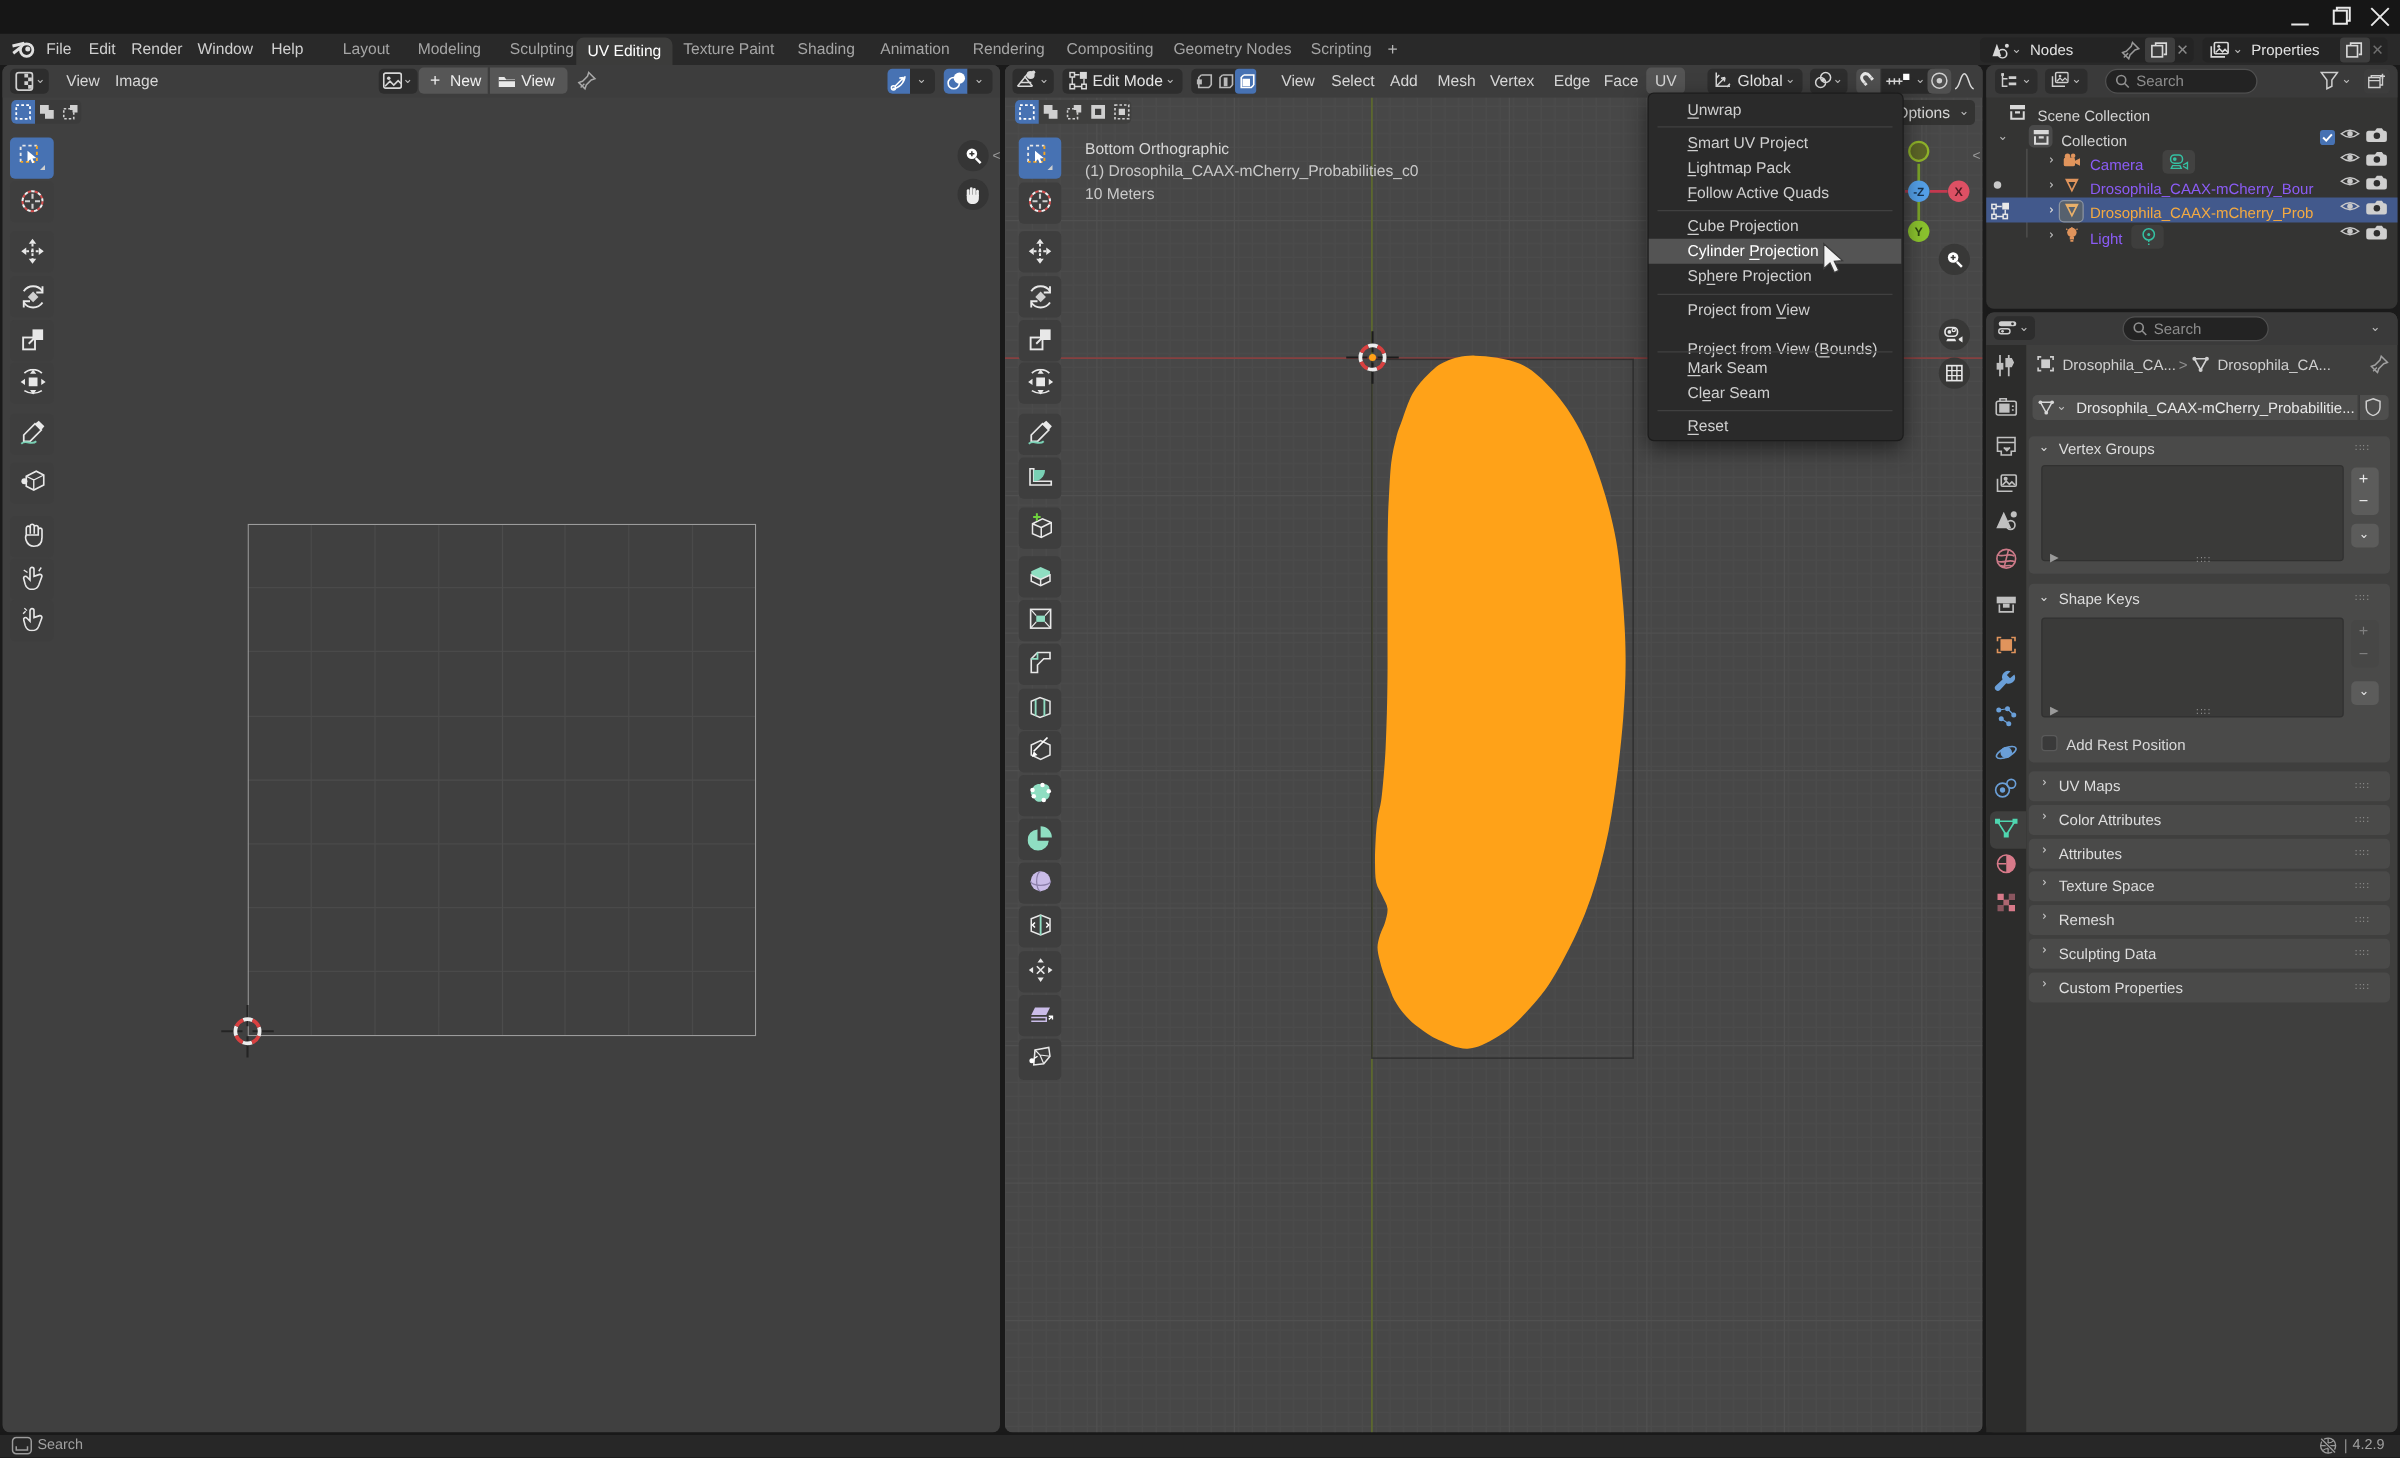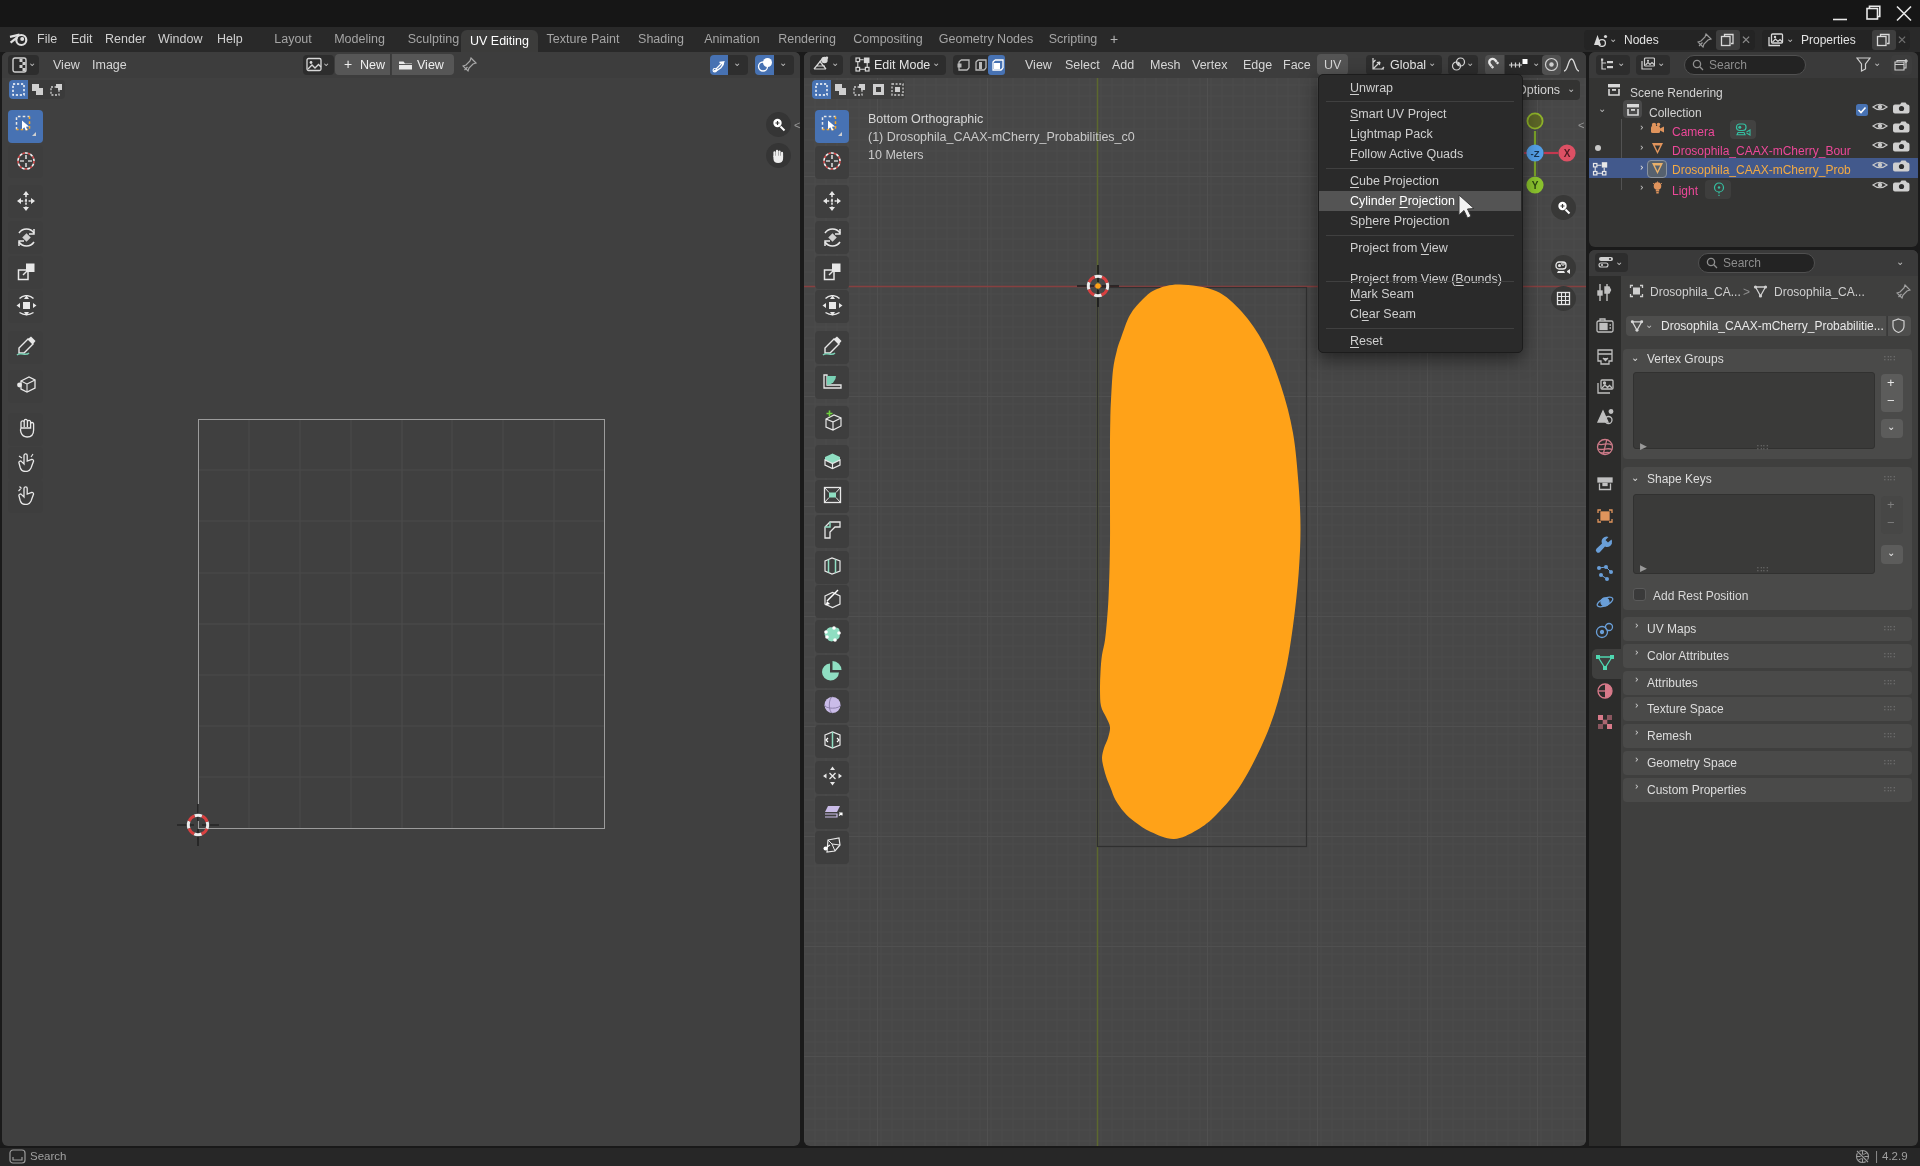--- a/index.html
+++ b/index.html
@@ -19,21 +19,21 @@
 #uved{left:2px;top:52px;width:798px;height:1094px;background:#404040;}
 #vp{left:804px;top:52px;width:782px;height:1094px;background:#474747;}
 #outliner{left:1589px;top:52px;width:329px;height:195px;background:#343433;}
 #props{left:1589px;top:250px;width:329px;height:896px;background:#3f3f3e;}
 .hmenu{top:58px;color:#d6d6d6;font-size:12.5px;}
 .ddbtn{background:#2d2d2d;border-radius:4px;height:20px;top:55px;}
 .chev{color:#bdbdbd;}
 
 .tbtn{width:35px;height:33px;background:#3e3e3e;border-radius:4px;}
 .tbtn.active{background:#4772b3;}
-.otext{font-size:12px;color:#ec4899;top:3px;}
+.otext{font-size:12px;color:#8b5cf6;top:3px;}
 
 .panel{left:34px;width:290px;background:#4a4a49;border-radius:4px;}
 .ptitle{font-size:12px;color:#dddddd;}
 .grip{color:#8d8d8c;font-size:8px;letter-spacing:1px;}
 
 #menu{left:1318px;top:74px;width:205px;height:279px;background:#2a2a2a;border:1px solid #1c1c1c;border-radius:5px;box-shadow:0 6px 18px rgba(0,0,0,0.5);z-index:50;}
 .mi{left:1px;width:202px;height:20px;line-height:20px;padding-left:31px;font-size:12.5px;color:#cfcfcf;}
 .mi u{text-decoration:underline;text-underline-offset:2px;}
 .mi.hl{background:#545454;color:#fff;}
 .msep{left:8px;width:188px;height:1px;background:#404040;}
@@ -615,21 +615,21 @@
 <svg class="abs" style="left:1894px;top:58px;width:15px;height:14px" viewBox="0 0 15 14">
  <path d="M1 4h9v8h-9zM1 6.5h9M3 4V2.5h9V10h-2" stroke="#cfcfcf" stroke-width="1.1" fill="none"></path>
  <path d="M12 1v4M10 3h4" stroke="#cfcfcf" stroke-width="1.2"></path>
 </svg>
 
 <svg class="abs" style="left:1607px;top:83px;width:14px;height:13px" viewBox="0 0 14 13">
  <rect x="1" y="1" width="12" height="3.4" fill="#d8d8d8"></rect>
         <path d="M2 6v6h10V6" stroke="#d8d8d8" stroke-width="1.6" fill="none"></path>
         <rect x="5" y="6" width="4" height="1.8" fill="#d8d8d8"></rect>
 </svg>
-<div class="abs otext" style="left:1630px;top:86px;color:#d2d2d2">Scene Rendering</div>
+<div class="abs otext" style="left:1630px;top:86px;color:#d2d2d2">Scene Collection</div>
 <div class="abs chev" style="left:1598px;top:103px;font-size:10px;color:#b8b8b8">⌄</div>
 <div class="abs" style="left:1623px;top:100px;width:19px;height:18px;background:#4a4a4a;border-radius:4px"></div>
 <svg class="abs" style="left:1626px;top:103px;width:14px;height:13px" viewBox="0 0 14 13">
  <rect x="1" y="1" width="12" height="3.4" fill="#d8d8d8"></rect>
         <path d="M2 6v6h10V6" stroke="#d8d8d8" stroke-width="1.6" fill="none"></path>
         <rect x="5" y="6" width="4" height="1.8" fill="#d8d8d8"></rect>
 </svg>
 <div class="abs otext" style="left:1649px;top:106px;color:#d2d2d2">Collection</div>
 <svg class="abs" style="left:1855px;top:103px;width:14px;height:14px" viewBox="0 0 14 14">
  <rect x="1" y="1" width="12" height="12" rx="2.5" fill="#4772b3"></rect>
@@ -892,21 +892,21 @@
 <div class="abs panel" style="top:697px;left:1623px;width:289px;height:24px"></div>
 <div class="abs chev" style="left:1630px;top:700px;font-size:10px;color:#c0c0c0;transform:rotate(-90deg)">⌄</div>
 <div class="abs ptitle" style="left:1647px;top:702px">Texture Space</div>
 <div class="abs grip" style="left:1884px;top:704px">∷∷</div>
 <div class="abs panel" style="top:724px;left:1623px;width:289px;height:24px"></div>
 <div class="abs chev" style="left:1630px;top:727px;font-size:10px;color:#c0c0c0;transform:rotate(-90deg)">⌄</div>
 <div class="abs ptitle" style="left:1647px;top:729px">Remesh</div>
 <div class="abs grip" style="left:1884px;top:731px">∷∷</div>
 <div class="abs panel" style="top:751px;left:1623px;width:289px;height:24px"></div>
 <div class="abs chev" style="left:1630px;top:754px;font-size:10px;color:#c0c0c0;transform:rotate(-90deg)">⌄</div>
-<div class="abs ptitle" style="left:1647px;top:756px">Geometry Space</div>
+<div class="abs ptitle" style="left:1647px;top:756px">Sculpting Data</div>
 <div class="abs grip" style="left:1884px;top:758px">∷∷</div>
 <div class="abs panel" style="top:778px;left:1623px;width:289px;height:24px"></div>
 <div class="abs chev" style="left:1630px;top:781px;font-size:10px;color:#c0c0c0;transform:rotate(-90deg)">⌄</div>
 <div class="abs ptitle" style="left:1647px;top:783px">Custom Properties</div>
 <div class="abs grip" style="left:1884px;top:785px">∷∷</div>
 </div>
 
 <div class="abs" id="status"></div>
 <div id="status-content">
 <div class="abs" style="left:0;top:1146px;width:1920px;height:2px;background:#191919"></div>

